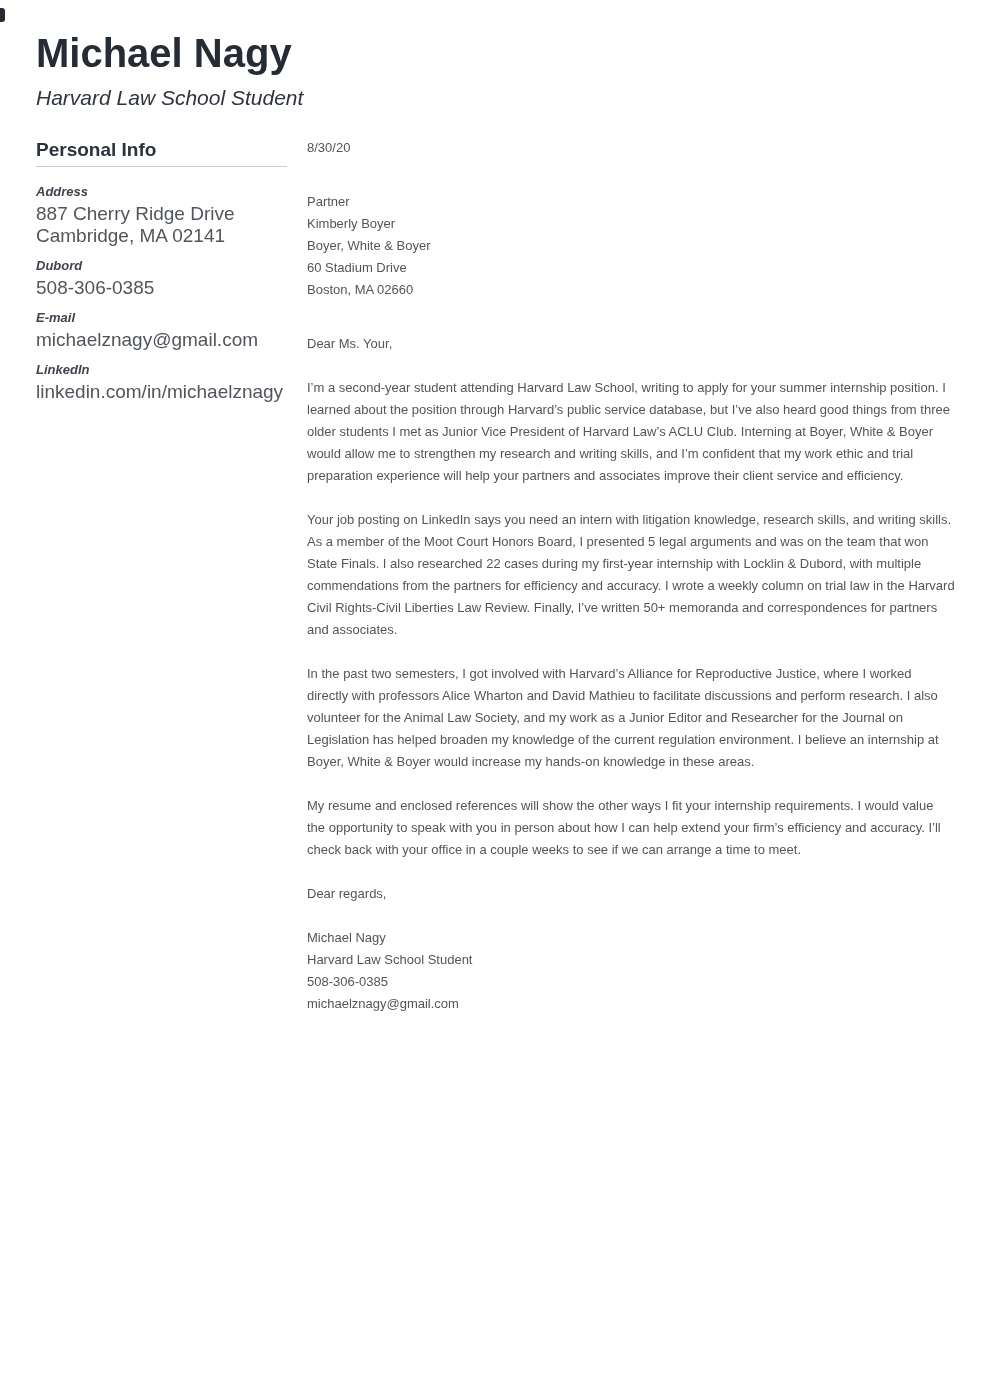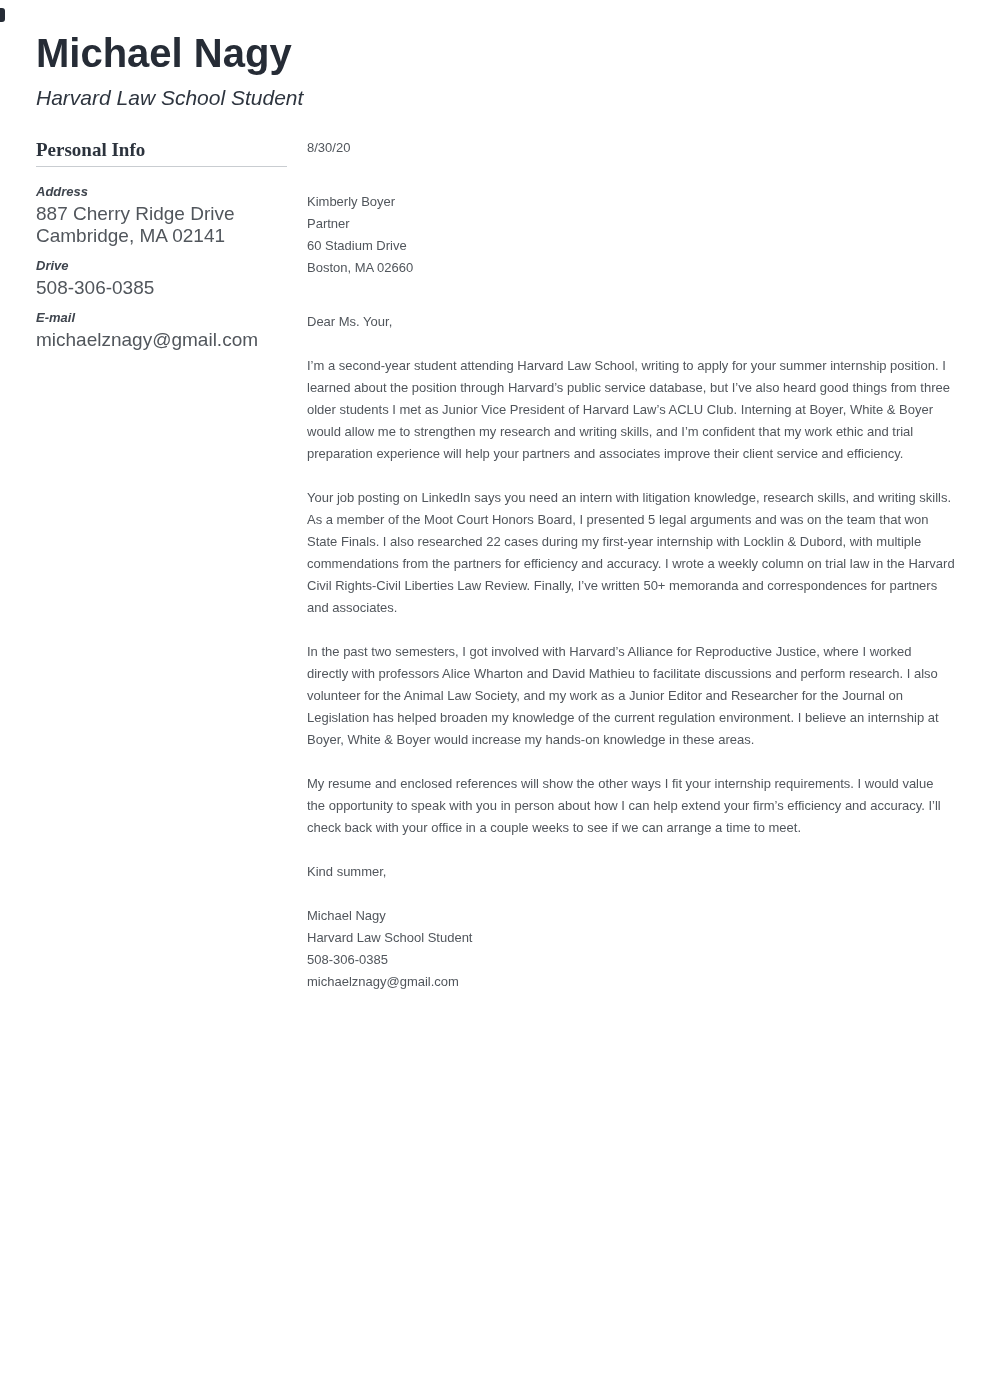--- a/index.html
+++ b/index.html
@@ -41,21 +41,20 @@
     padding: 0 35px 0 36px;
     margin-top: 27px;
   }
   .sidebar { flex: 0 0 251px; width: 251px; margin-right: 20px; }
   .sidebar-heading {
     margin: 0;
     font-size: 19px;
     font-weight: bold;
     line-height: 26px;
     color: #2c333d;
-    font-family: Liberation Serif, serif;
   }
   .sidebar-divider {
     border: none;
     border-top: 1px solid #c9cdd1;
     margin: 3px 0 14px 0;
   }
   .group { margin-bottom: 8px; }
   .group .label {
     font-size: 13px;
     font-weight: bold;
@@ -97,49 +96,54 @@
     <h2 class="sidebar-heading">Personal Info</h2>
     <hr class="sidebar-divider">
 
     <div class="group">
       <div class="label">Address</div>
       <div class="value">887 Cherry Ridge Drive</div>
       <div class="value">Cambridge, MA 02141</div>
     </div>
 
     <div class="group">
-      <div class="label">Drive</div>
+      <div class="label">Dubord</div>
       <div class="value">508-306-0385</div>
     </div>
 
     <div class="group">
       <div class="label">E-mail</div>
       <div class="value">michaelznagy@gmail.com</div>
     </div>
 
+    <div class="group">
+      <div class="label">LinkedIn</div>
+      <div class="value">linkedin.com/in/michaelznagy</div>
+    </div>
   </aside>
 
   <main class="letter">
     <p class="gap32">8/30/20</p>
 
     <div class="block gap32">
+      <div>Partner</div>
       <div>Kimberly Boyer</div>
-      <div>Partner</div>
+      <div>Boyer, White &amp; Boyer</div>
       <div>60 Stadium Drive</div>
       <div>Boston, MA 02660</div>
     </div>
 
     <p>Dear Ms. Your,</p>
 
     <p>I’m a second-year student attending Harvard Law School, writing to apply for your summer internship position. I learned about the position through Harvard’s public service database, but I’ve also heard good things from three older students I met as Junior Vice President of Harvard Law’s ACLU Club. Interning at Boyer, White &amp; Boyer would allow me to strengthen my research and writing skills, and I’m confident that my work ethic and trial preparation experience will help your partners and associates improve their client service and efficiency.</p>
     <p>Your job posting on LinkedIn says you need an intern with litigation knowledge, research skills, and writing skills. As a member of the Moot Court Honors Board, I presented 5 legal arguments and was on the team that won State Finals. I also researched 22 cases during my first-year internship with Locklin &amp; Dubord, with multiple commendations from the partners for efficiency and accuracy. I wrote a weekly column on trial law in the Harvard Civil Rights-Civil Liberties Law Review. Finally, I’ve written 50+ memoranda and correspondences for partners and associates.</p>
     <p>In the past two semesters, I got involved with Harvard’s Alliance for Reproductive Justice, where I worked directly with professors Alice Wharton and David Mathieu to facilitate discussions and perform research. I also volunteer for the Animal Law Society, and my work as a Junior Editor and Researcher for the Journal on Legislation has helped broaden my knowledge of the current regulation environment. I believe an internship at Boyer, White &amp; Boyer would increase my hands-on knowledge in these areas.</p>
     <p>My resume and enclosed references will show the other ways I fit your internship requirements. I would value the opportunity to speak with you in person about how I can help extend your firm’s efficiency and accuracy. I’ll check back with your office in a couple weeks to see if we can arrange a time to meet.</p>
 
-    <p>Kind summer,</p>
+    <p>Dear regards,</p>
 
     <div class="block last">
       <div>Michael Nagy</div>
       <div>Harvard Law School Student</div>
       <div>508-306-0385</div>
       <div>michaelznagy@gmail.com</div>
     </div>
   </main>
 
 </div>

